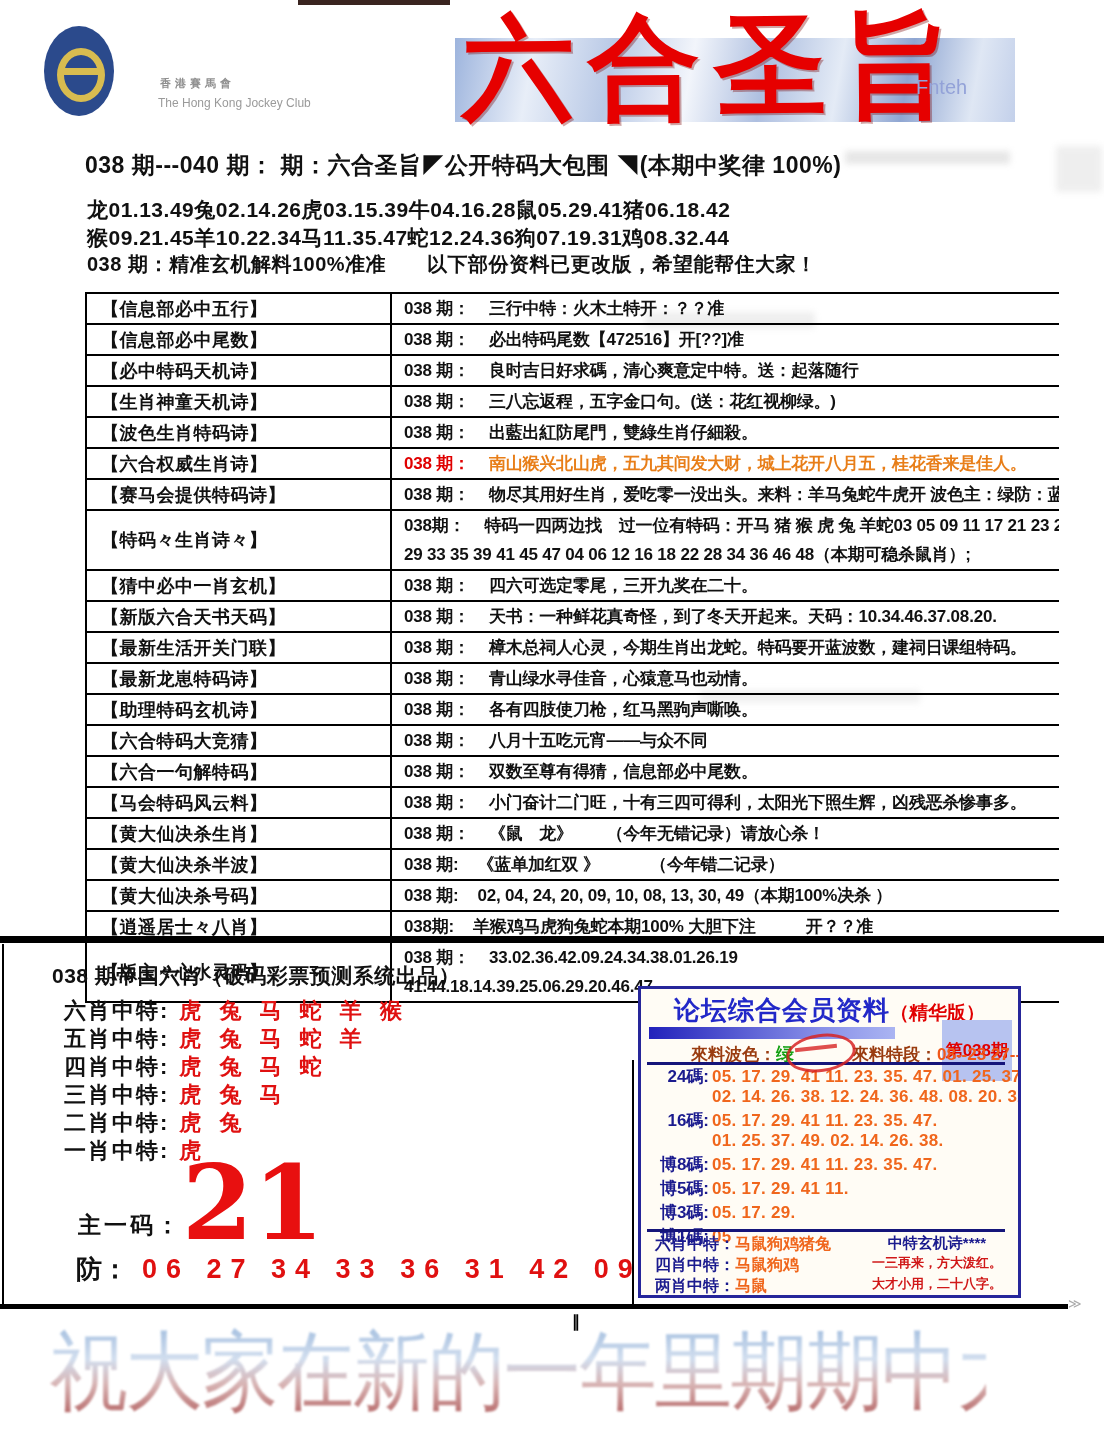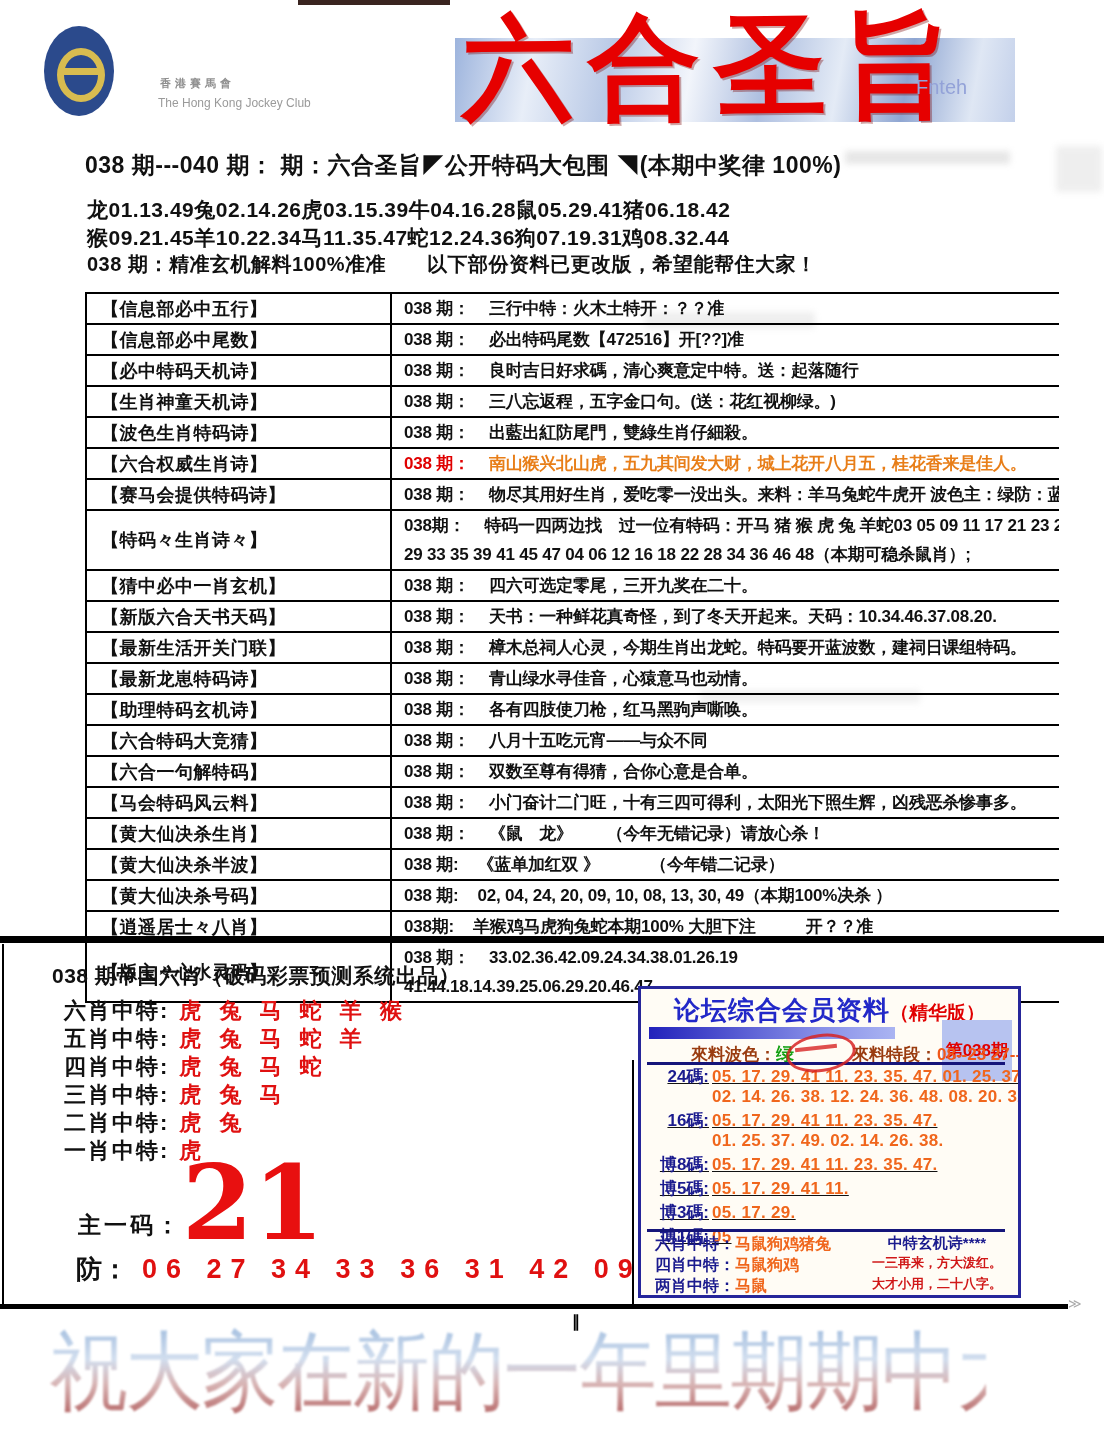--- a/index.html
+++ b/index.html
@@ -71,21 +71,21 @@
   .m-badge{position:absolute;right:6px;top:31px;background:#b7c3f0;color:#e10000;font-size:17px;padding:19px 4px;}
   .m-bose{position:absolute;left:50px;top:53px;font-size:17px;white-space:nowrap;}
   .m-bose .lbl{color:#9a3c10;}
   .m-bose .green{color:#12a012;font-size:18px;}
   .m-bose .gap{display:inline-block;width:58px;}
   .m-bose .orange{color:#f0581a;}
   .m-line1{position:absolute;left:6px;top:73px;width:358px;height:3px;background:#15157a;}
   .m-line2{position:absolute;left:6px;top:240px;width:358px;height:3px;background:#15157a;}
   .codes{position:absolute;left:8px;top:78px;width:360px;}
   .code-row{margin-bottom:4px;}
-  .code-row .cl{display:flex;text-decoration:underline;}
+  .code-row .cl{display:flex;}
   .code-lbl{width:60px;text-align:right;color:#1b1b8e;font-size:17px;line-height:20px;flex-shrink:0;}
   .code-n{color:#f0661c;font-size:17px;line-height:20px;margin-left:3px;letter-spacing:.3px;white-space:nowrap;}
   .code-l2{margin-left:63px;}
   .code-n:empty{display:none;}
   .mrows{position:absolute;left:14px;top:245px;}
   .mrow{height:21px;font-size:16px;white-space:nowrap;}
   .mrow .lbl{color:#1b1b8e;}
   .mrow .val{color:#f0661c;}
   .poem{position:absolute;left:222px;top:245px;width:148px;text-align:center;}
   .poem-title{color:#1b1b8e;font-size:15px;height:20px;}
@@ -240,21 +240,21 @@
         <div class="tlabel">【六合特码大竞猜】</div>
         <div class="tcontent">
           <div class="tline"><span class="num">038 期：</span><span class="txt">八月十五吃元宵——与众不同</span></div>
 
         </div>
       </div>
 
       <div class="trow">
         <div class="tlabel">【六合一句解特码】</div>
         <div class="tcontent">
-          <div class="tline"><span class="num">038 期：</span><span class="txt">双数至尊有得猜，合你心意是合单。</span></div>
+          <div class="tline"><span class="num">038 期：</span><span class="txt">双数至尊有得猜，信息部必中尾数。</span></div>
 
         </div>
       </div>
 
       <div class="trow">
         <div class="tlabel">【马会特码风云料】</div>
         <div class="tcontent">
           <div class="tline"><span class="num">038 期：</span><span class="txt">小门奋计二门旺，十有三四可得利，太阳光下照生辉，凶残恶杀惨事多。</span></div>
 
         </div>

